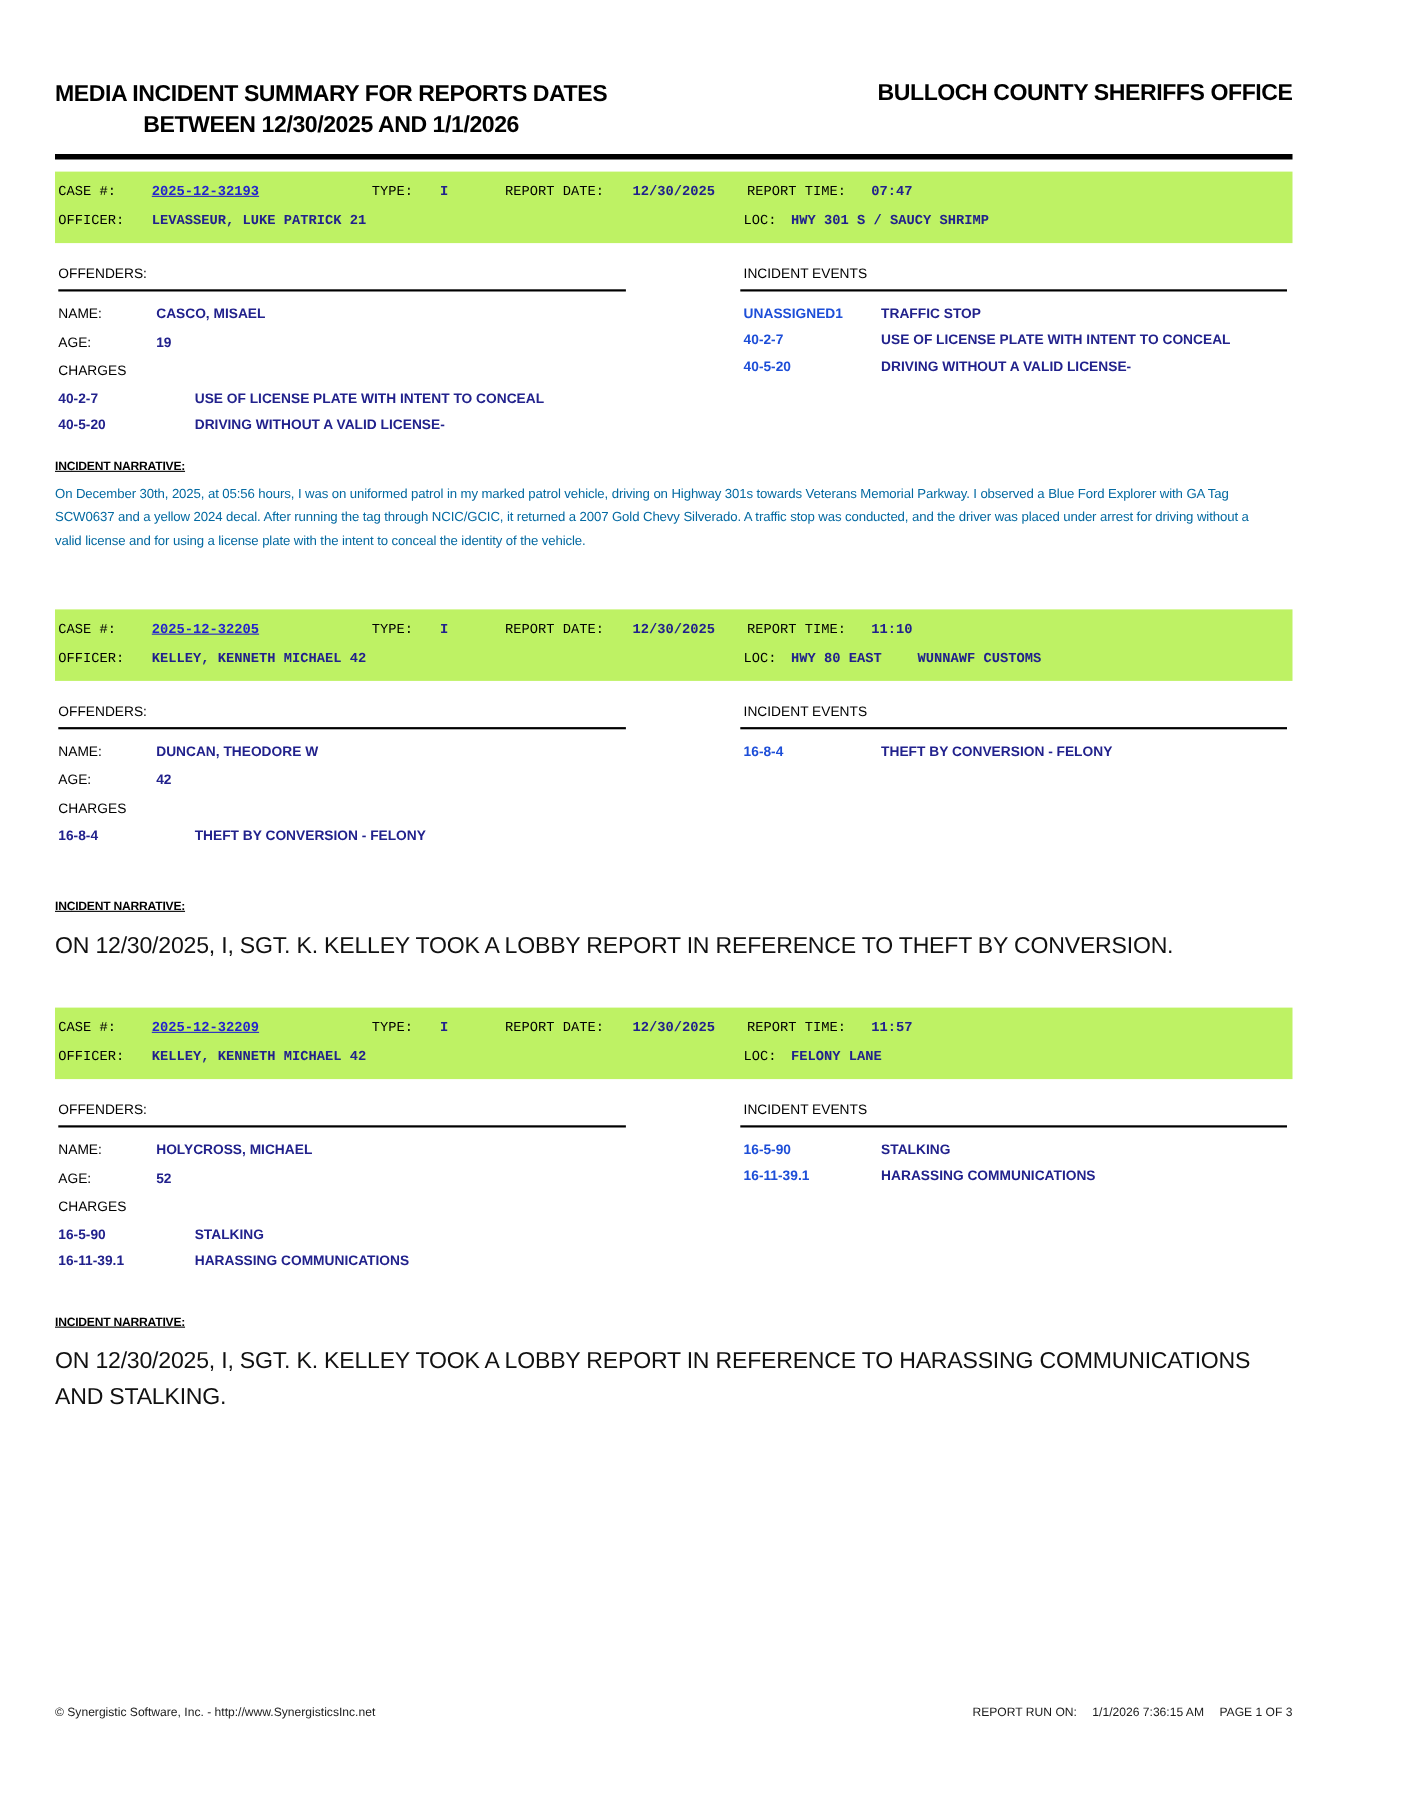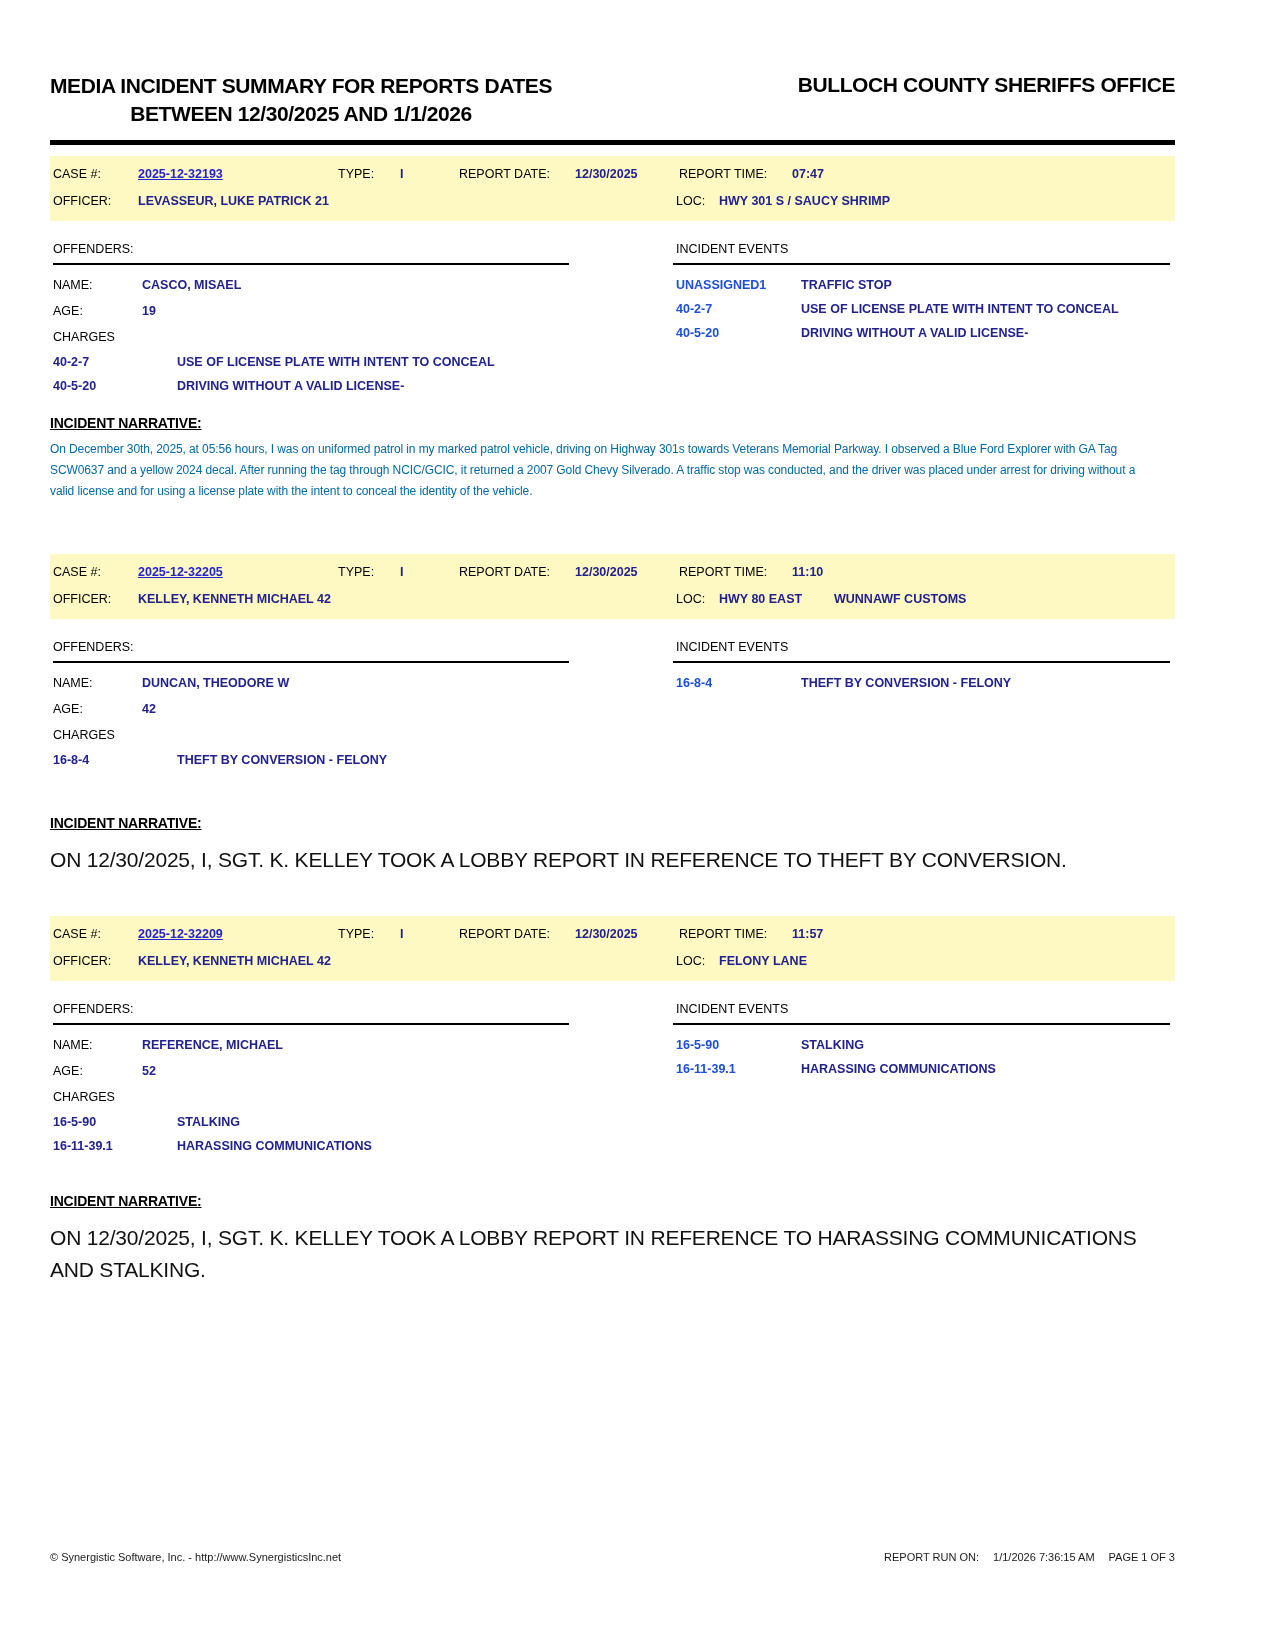--- a/index.html
+++ b/index.html
@@ -11,21 +11,21 @@
   }
   .page { position:absolute; inset:0; padding:72px 100px 0 50px; }
 
   
   .doc-header { display:flex; justify-content:space-between; align-items:flex-start; }
   .doc-title { font-size:21px; font-weight:bold; line-height:28px; letter-spacing:-0.4px;text-align:center; }
   .doc-agency { font-size:21px; font-weight:bold; letter-spacing:-0.4px; white-space:nowrap; padding-top:1px; }
   .rule { height:5px; background:#000; margin-top:12px; }
 
   
-  .case-band { background:#fef9c3; margin-top:11px; padding:5px 0 6px; }
+  .case-band { background:#bef264; margin-top:11px; padding:5px 0 6px;font-family:Liberation Mono, monospace; }
   .band-row { position:relative; height:27px; font-size:12.5px; }
   .band-row span, .band-row a { position:absolute; top:0; line-height:27px; white-space:nowrap; }
   .lbl { color:#000; }
   .val { color:#21218c; font-weight:bold; }
   .case-link { color:#2323cd; font-weight:bold; text-decoration:underline; cursor:pointer; }
   .p-l1   { left:3px; }
   .p-v1   { left:88px; }
   .p-type { left:288px; }
   .p-typev{ left:350px; }
   .p-rd   { left:409px; }
@@ -52,21 +52,21 @@
   .charge-row .code { width:124px; color:#21218c; font-weight:bold; }
   .charge-row .desc { color:#21218c; font-weight:bold; }
   .event-row { display:flex; align-items:center; height:24px; font-size:12.5px; padding-left:3px; }
   .event-row .code { width:125px; color:#1d4ed8; font-weight:bold; }
   .event-row .desc { color:#21218c; font-weight:bold; }
   .col-left .first-kv { margin-top:7px; }
   .col-right .first-ev { margin-top:8px; }
 
   
   .narr-head {
-    display:inline-block; font-size:14px; font-weight:bold;
+    display:inline-block; font-size:11px; font-weight:bold;
     text-decoration:underline; letter-spacing:-0.2px;
   }
   .mt-n1 { margin-top:16px; } .mt-n2 { margin-top:42px; } .mt-n3 { margin-top:34px; }
   .narr-small { margin-top:7px; font-size:12px; line-height:21px; max-width:1090px; letter-spacing:-0.1px; color:#0369a1; }
   .narr-large { margin-top:12px; font-size:21px; line-height:32px; letter-spacing:-0.2px; color:#111; }
   .gap-case { margin-top:52px; }
   .gap-case3 { margin-top:40px; }
 
   
   .footer {
@@ -227,21 +227,21 @@
         <span class="val p-locv">FELONY LANE</span>
       </div>
     </div>
 
     <div class="cols">
       <div class="col-left">
         <div class="col-head">OFFENDERS:</div>
         <div class="hline hline-left"></div>
         <div class="kv-row first-kv">
           <span class="k">NAME:</span>
-          <span class="v">REFERENCE, MICHAEL</span>
+          <span class="v">HOLYCROSS, MICHAEL</span>
         </div>
         <div class="kv-row">
           <span class="k">AGE:</span>
           <span class="v">52</span>
         </div>
         <div class="sec-lbl">CHARGES</div>
         <div class="charge-row">
           <span class="code">16-5-90</span>
           <span class="desc">STALKING</span>
         </div>

